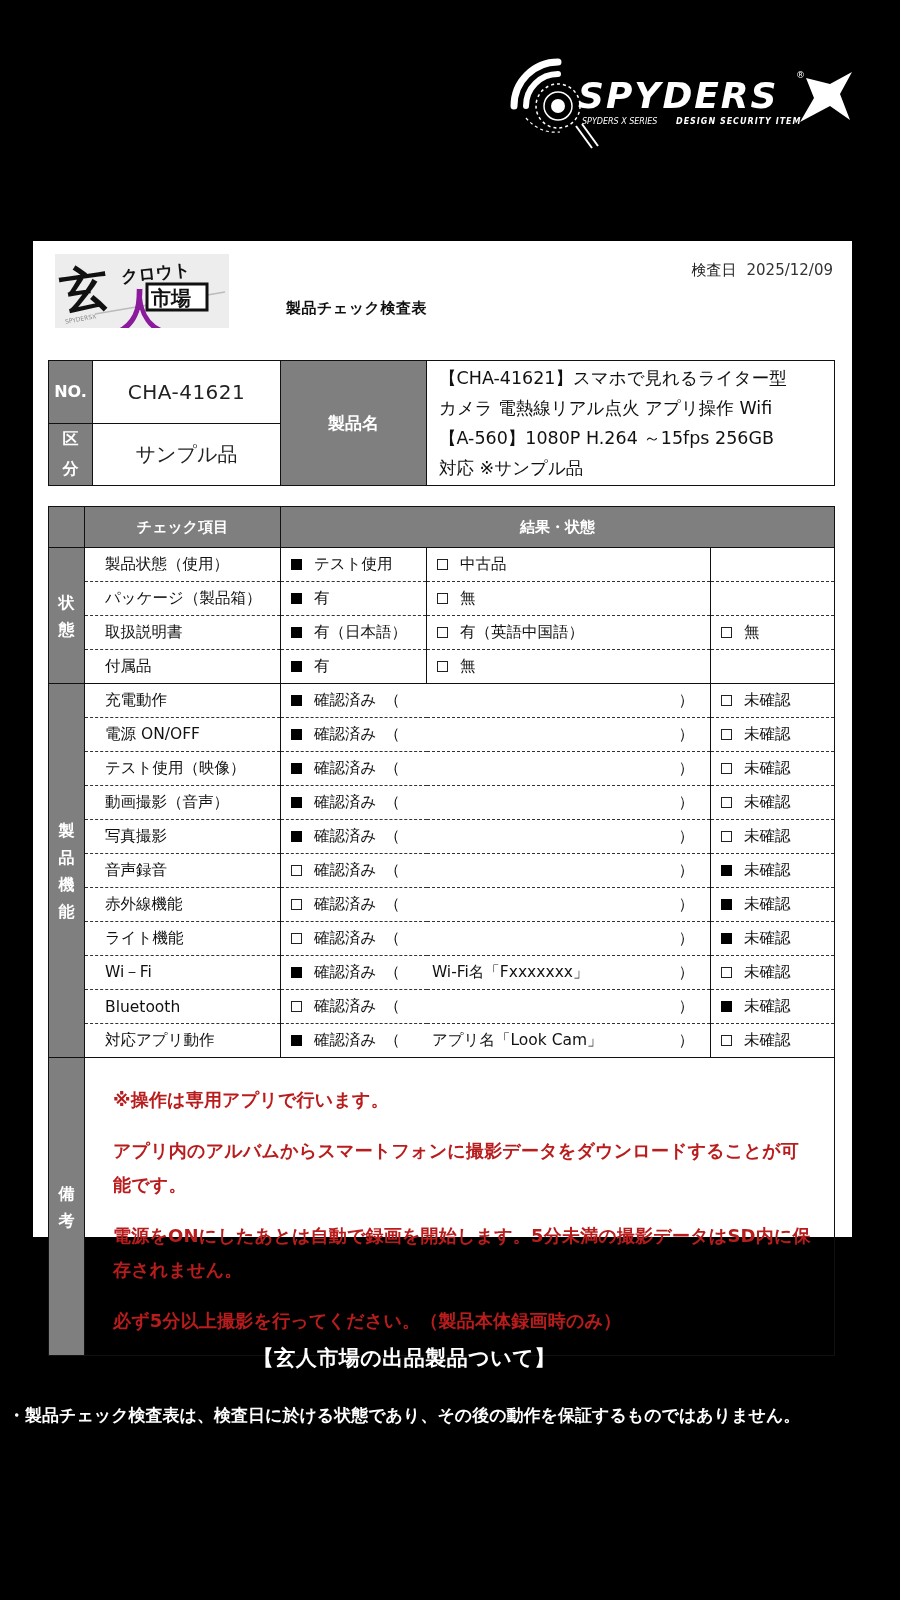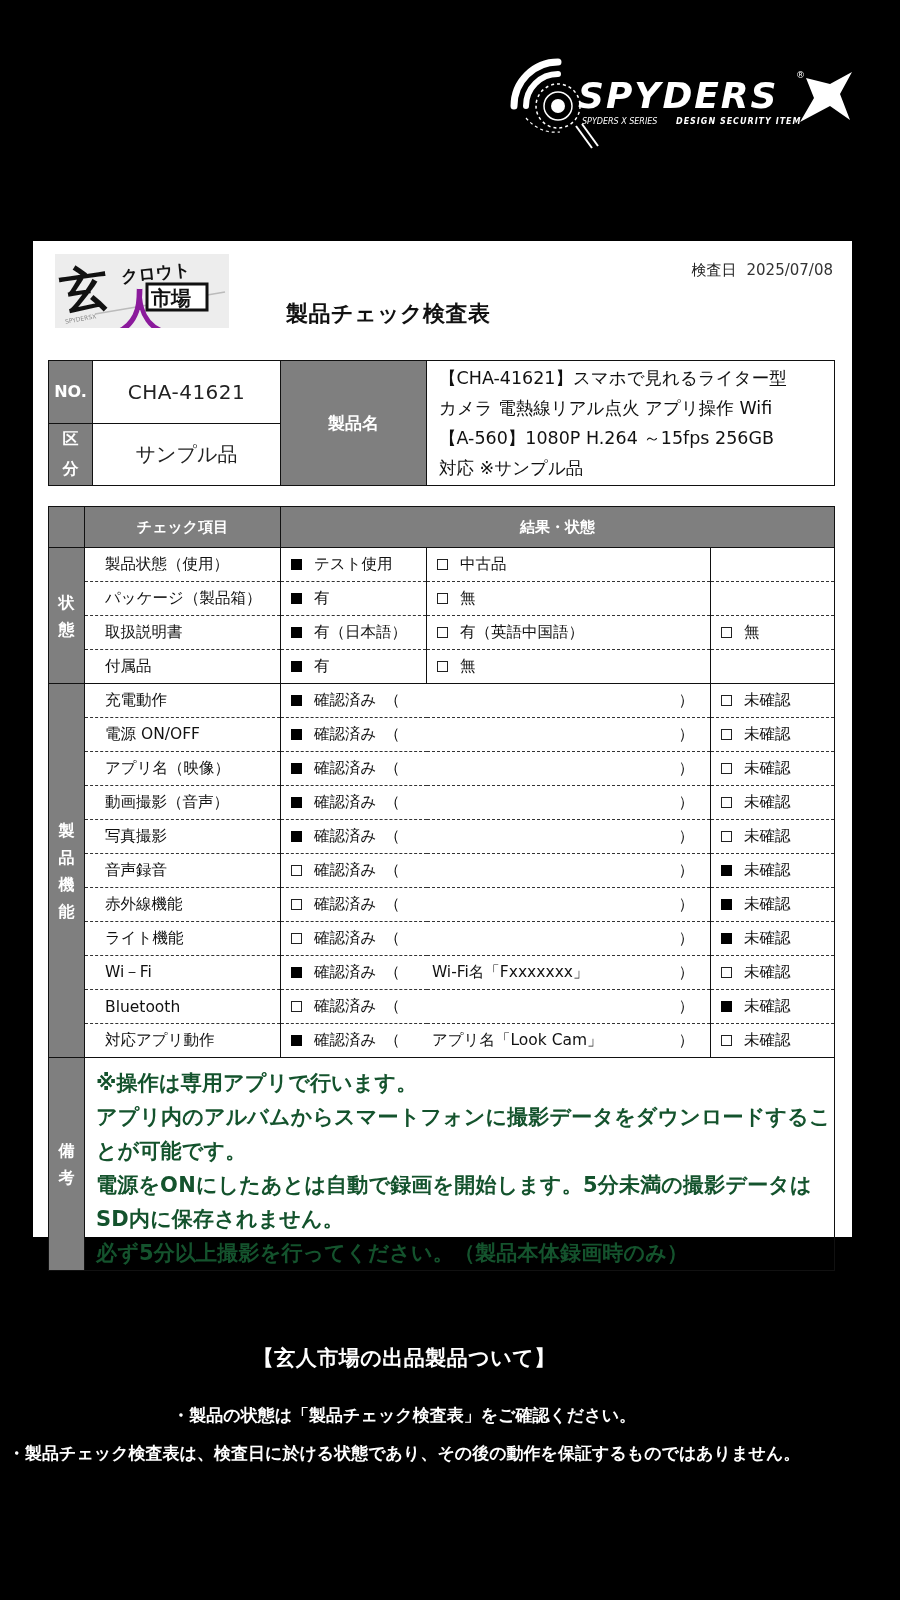--- a/index.html
+++ b/index.html
@@ -10,21 +10,21 @@
   
   .brand { position:absolute; left:500px; top:48px; width:360px; height:104px; }
   .brand svg { width:100%; height:100%; display:block; }
 
   
   .card { position:absolute; left:33px; top:241px; width:819px; height:996px; background:#fff; }
 
   .shop-logo { position:absolute; left:22px; top:13px; width:174px; height:74px; background:#ededed; overflow:hidden; }
   .shop-logo svg { width:100%; height:100%; display:block; }
 
-  .doc-title { position:absolute; left:253px; top:58px; font-size:22px; font-weight:bold; color:#111; letter-spacing:0.5px; }
+  .doc-title { position:absolute; left:253px; top:58px; font-size:15px; font-weight:bold; color:#111; letter-spacing:0.5px; }
   .date-wrap { position:absolute; right:19px; top:20px; font-size:15px; color:#222; }
   .date-wrap .lbl { margin-right:10px; }
   .date-wrap .val { color:#333; }
 
   
   table { border-collapse:collapse; position:absolute; table-layout:fixed; }
   .t1 { left:15px; top:119px; width:787px; }
   .t1 td { border:1px solid #111; height:61px; padding:0; }
   .gray { background:#7f7f7f; color:#fff; font-weight:bold; text-align:center; }
   .t1 .hdr-no { font-size:16px; }
@@ -44,21 +44,21 @@
   .t2 td.item { padding-left:20px; color:#111; }
   .t2 td.opt { padding-left:10px; white-space:nowrap; }
   .box { display:inline-block; width:11px; height:11px; border:1px solid #222; box-sizing:border-box; margin-right:12px; vertical-align:-1px; }
   .box.on { background:#000; border-color:#000; }
   .confirm { display:flex; align-items:center; padding:0 16px 0 10px; }
   .confirm .paren-o { margin-left:8px; }
   .confirm .note { margin-left:32px; }
   .confirm .paren-c { margin-left:auto; }
   .t2 td.remark-side { border:1px solid #111; line-height:27px; }
   .t2 td.remarks { border:1px solid #111; vertical-align:top; padding:8px 0 0 11px; height:148px; }
-  .remarks p { margin:0; color:#14532d; font-weight:bold; font-size:21px; line-height:34px; letter-spacing:0.2px; }
+  .remarks p { margin:17px; color:#b91c1c; font-weight:bold; font-size:18px; line-height:34px; letter-spacing:0.2px; }
 
   
   .footer { position:absolute; left:8px; top:1344px; color:#fff;text-align:center; }
   .footer h2 { margin:0 0 24px 0; font-size:21px; font-weight:bold; letter-spacing:0.5px; }
   .footer ul { list-style:none; margin:0; padding:0; }
   .footer li { font-size:17px; font-weight:bold; line-height:38px; white-space:nowrap; }
 </style>
 </head>
 <body>
 
@@ -89,21 +89,21 @@
       <text x="6" y="52" font-size="48" font-weight="bold" fill="#111" font-family="DejaVu Sans, sans-serif" transform="rotate(-8 30 40)">玄</text>
       <text x="62" y="72" font-size="46" font-weight="bold" fill="#8b1a9c" font-family="DejaVu Sans, sans-serif">人</text>
       <text x="66" y="26" font-size="17" font-weight="bold" fill="#111" font-family="DejaVu Sans, sans-serif" transform="rotate(-6 90 20)">クロウト</text>
       <rect x="92" y="30" width="60" height="26" fill="#fff" stroke="#111" stroke-width="3"></rect>
       <text x="96" y="51" font-size="20" font-weight="bold" fill="#111" font-family="DejaVu Sans, sans-serif">市場</text>
       <text x="10" y="68" font-size="6" fill="#888" font-family="DejaVu Sans, sans-serif" transform="rotate(-10 20 66)">SPYDERSX</text>
     </svg>
   </div>
 
   <div class="date-wrap">
-    <span class="lbl">検査日</span><span class="val">2025/07/08</span>
+    <span class="lbl">検査日</span><span class="val">2025/12/09</span>
   </div>
 
   <div class="doc-title">製品チェック検査表</div>
 
   <table class="t1">
     <colgroup>
         <col style="width:44px">
         <col style="width:188px">
         <col style="width:146px">
         <col>
@@ -200,21 +200,21 @@
               <span class="box on"></span>
               <span>確認済み</span>
               <span class="paren-o">（</span>
               <span class="note"></span>
               <span class="paren-c">）</span>
             </div>
           </td>
       <td class="opt"><span class="box"></span><span>未確認</span></td>
     </tr>
     <tr class="r">
-      <td class="item">アプリ名（映像）</td>
+      <td class="item">テスト使用（映像）</td>
       <td colspan="2">
             <div class="confirm">
               <span class="box on"></span>
               <span>確認済み</span>
               <span class="paren-o">（</span>
               <span class="note"></span>
               <span class="paren-c">）</span>
             </div>
           </td>
       <td class="opt"><span class="box"></span><span>未確認</span></td>
@@ -336,16 +336,15 @@
         <p>必ず5分以上撮影を行ってください。（製品本体録画時のみ）</p>
       </td>
     </tr>
   </tbody>
     </table>
 </div>
 
 <div class="footer">
   <h2>【玄人市場の出品製品ついて】</h2>
   <ul>
-    <li>・製品の状態は「製品チェック検査表」をご確認ください。</li>
     <li>・製品チェック検査表は、検査日に於ける状態であり、その後の動作を保証するものではありません。</li>
   </ul>
 </div>
 
 </body></html>

